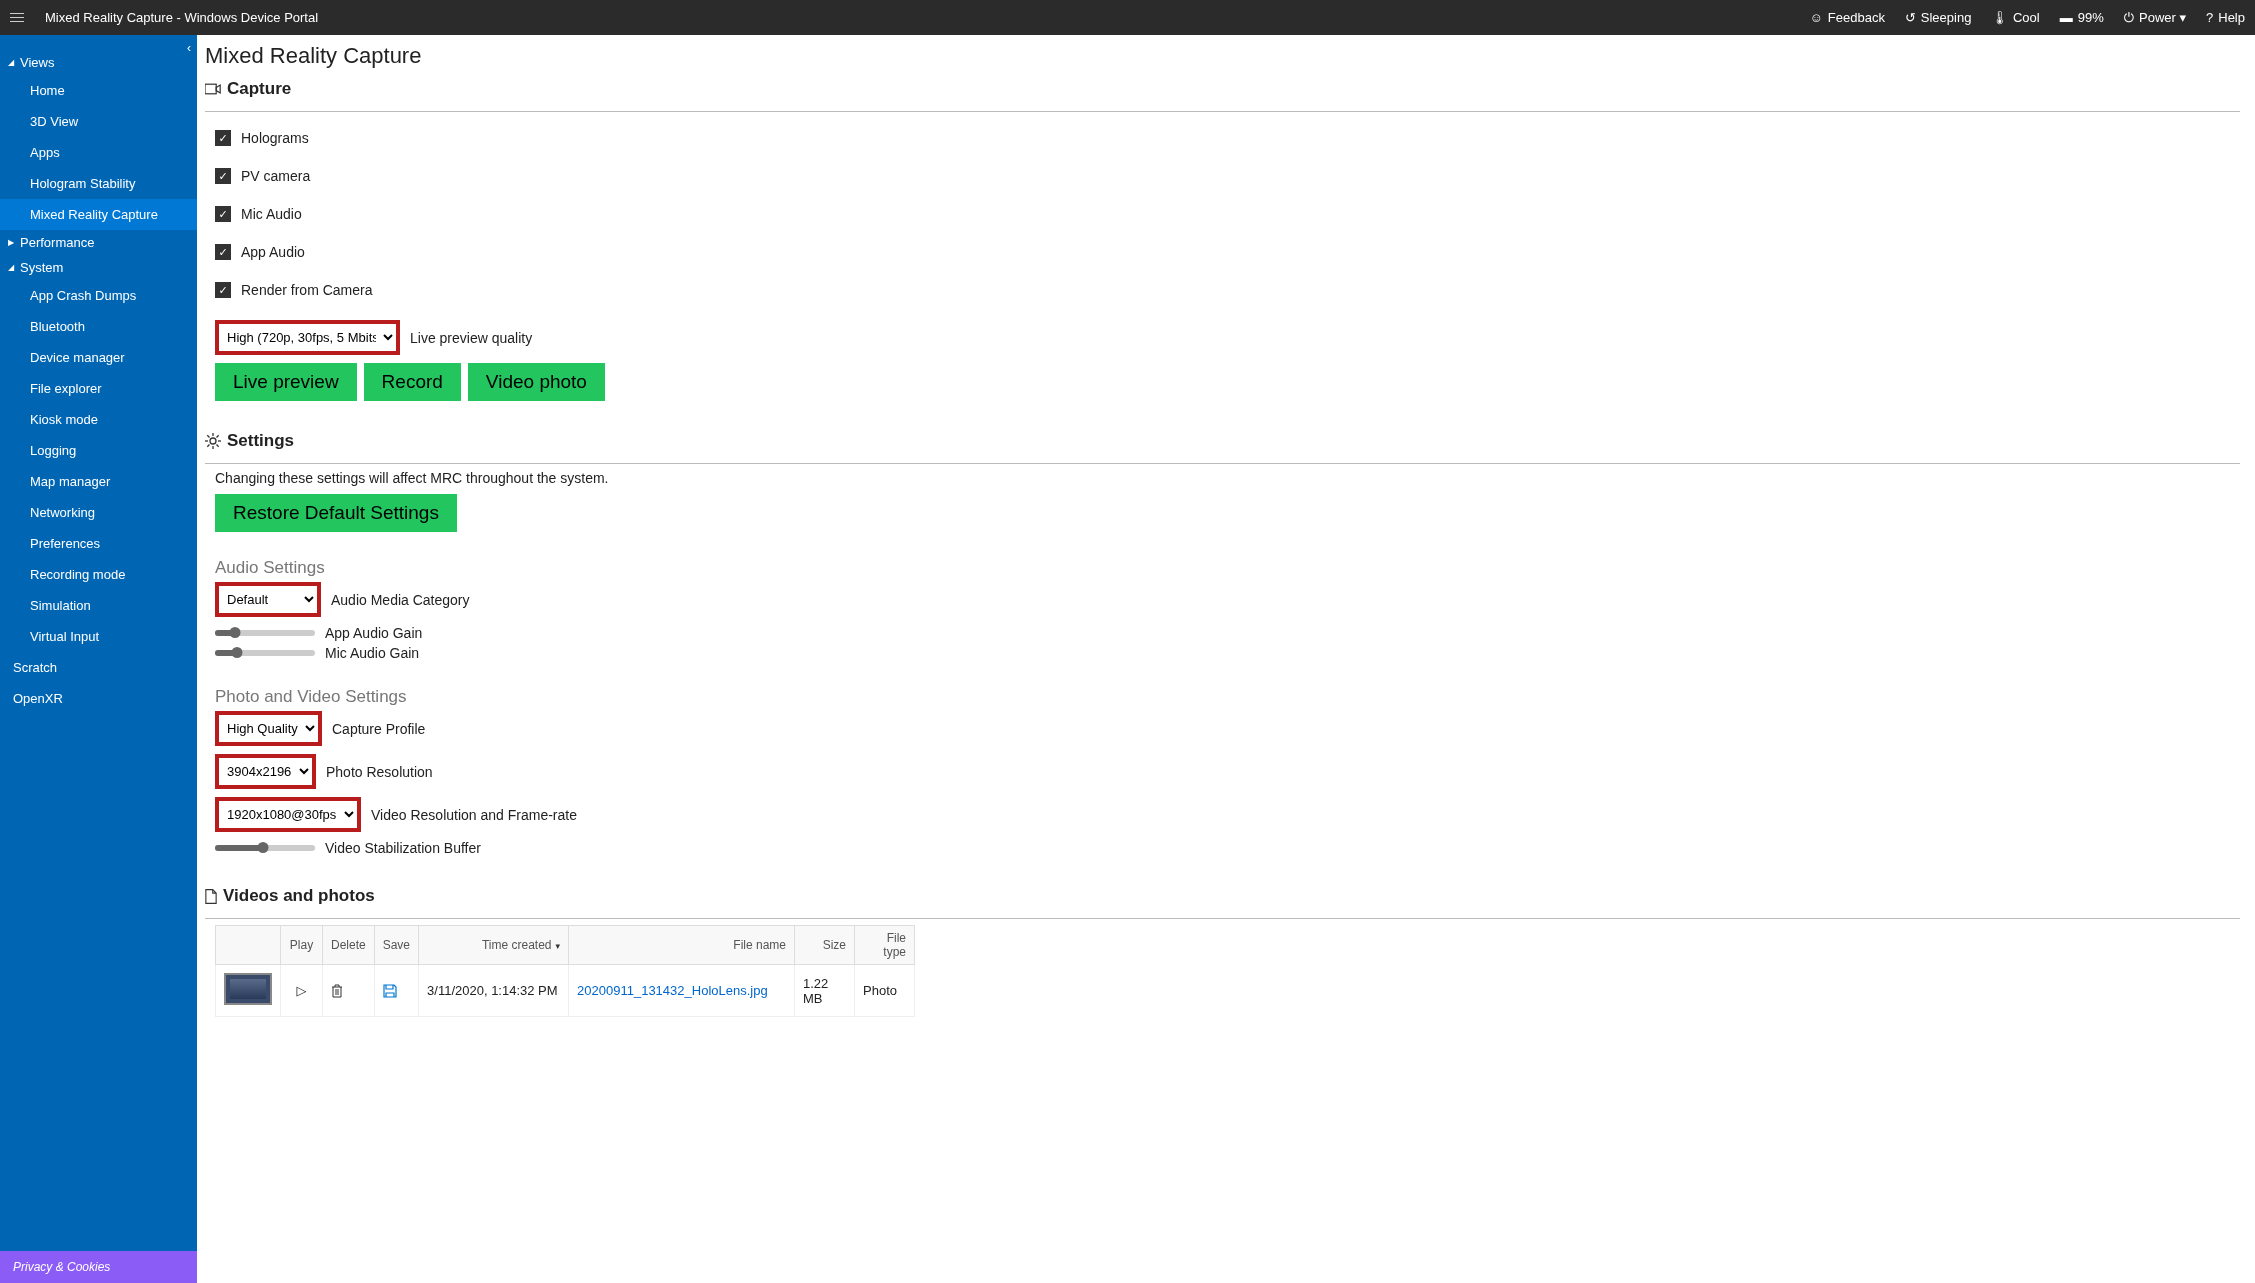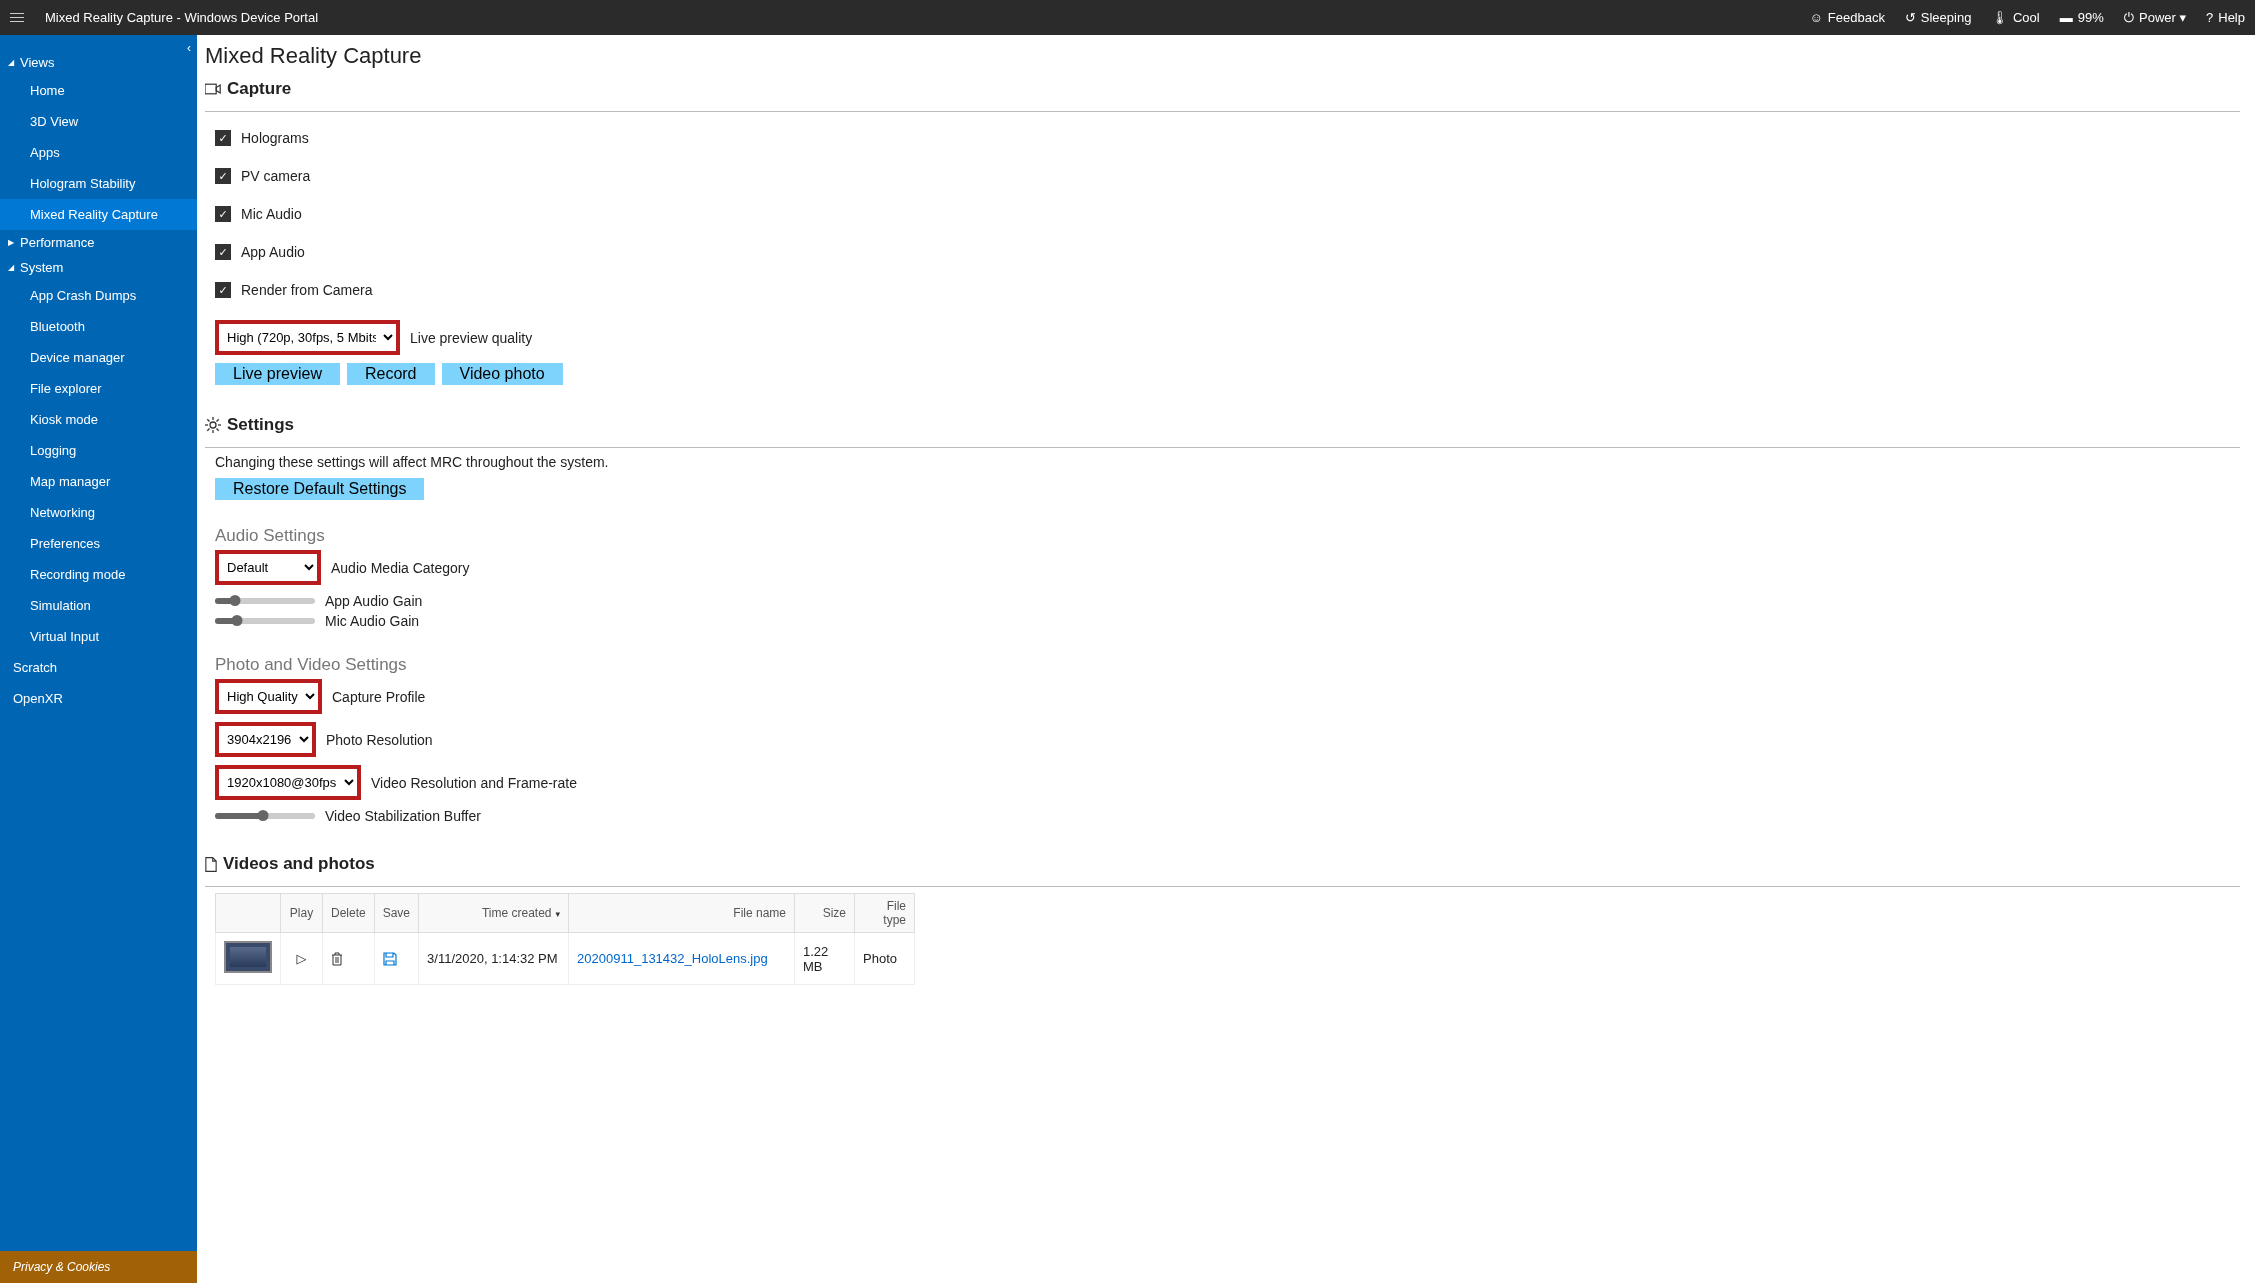--- a/index.html
+++ b/index.html
@@ -12,31 +12,31 @@
 .header-item{display:flex;align-items:center;gap:5px;cursor:pointer}
 .content-wrap{display:flex;height:calc(100vh - 35px)}
 .sidebar{width:197px;background:#0066b4;color:#fff;font-size:13px;display:flex;flex-direction:column;position:relative}
 .collapse-btn{position:absolute;right:6px;top:6px;color:#fff;font-size:12px;cursor:pointer}
 .sidebar-scroll{flex:1;overflow-y:auto;padding-top:15px}
 .section-header{padding:5px 8px;cursor:pointer;display:flex;align-items:center;gap:2px}
 .section-header .tri{font-size:8px;display:inline-block;width:10px}
 .nav-item{padding:8px 8px 8px 30px;cursor:pointer;font-size:13px}
 .nav-item.active{background:#0078d4}
 .nav-item.top-level{padding-left:13px}
-.sidebar-footer{background:#a16207;padding:9px 13px;font-style:italic;font-size:12px}
+.sidebar-footer{background:#8b5cf6;padding:9px 13px;font-style:italic;font-size:12px}
 .main{flex:1;overflow-y:auto;padding:8px 15px 20px 8px;position:relative}
 .page-title{font-size:22px;font-weight:400;margin-bottom:10px}
 .section-title{display:flex;align-items:center;gap:6px;border-bottom:1px solid #bbb;padding-bottom:12px;margin-top:8px;font-size:17px;font-weight:700}
 .section-icon{width:16px;height:12px}
 .checkbox-row{display:flex;align-items:center;gap:10px;margin:18px 0 22px 10px;font-size:14px}
 .chk{width:16px;height:16px;background:#333;display:flex;align-items:center;justify-content:center;color:#fff;font-size:11px;cursor:pointer}
 select{font-size:13px;padding:2px 4px;border:4px solid #b91c1c;background:#fff;height:35px}
 .select-row{display:flex;align-items:center;gap:10px;margin:2px 0 8px 10px;font-size:14px}
 .btn-row{display:flex;gap:7px;margin-left:10px;margin-top:6px}
-.btn{background:#7dd3fc;border:none;padding:2px 18px;font-size:16px;cursor:pointer}
+.btn{background:#22c55e;border:none;padding:8px 18px;font-size:19px;cursor:pointer}
 .desc{margin:6px 0 8px 10px;font-size:14px}
 .subheading{font-size:17px;color:#777;margin:26px 0 4px 10px;font-weight:400}
 .slider-row{display:flex;align-items:center;gap:10px;margin:4px 0 4px 10px;font-size:14px}
 .slider{width:100px;height:6px;background:#ccc;border-radius:3px;position:relative}
 .slider .fill{position:absolute;height:100%;background:#666;border-radius:3px;left:0}
 .slider .thumb{position:absolute;width:11px;height:11px;background:#666;border-radius:50%;top:-3px;transform:translateX(-50%)}
 .table-wrap{margin:6px 0 0 10px}
 table{border-collapse:collapse;font-size:13px;width:700px}
 th{background:#f8f8f8;border:1px solid #ddd;padding:5px 8px;font-weight:400;text-align:right;color:#555;font-size:12px}
 td{border:1px solid #eee;padding:8px;vertical-align:middle}

